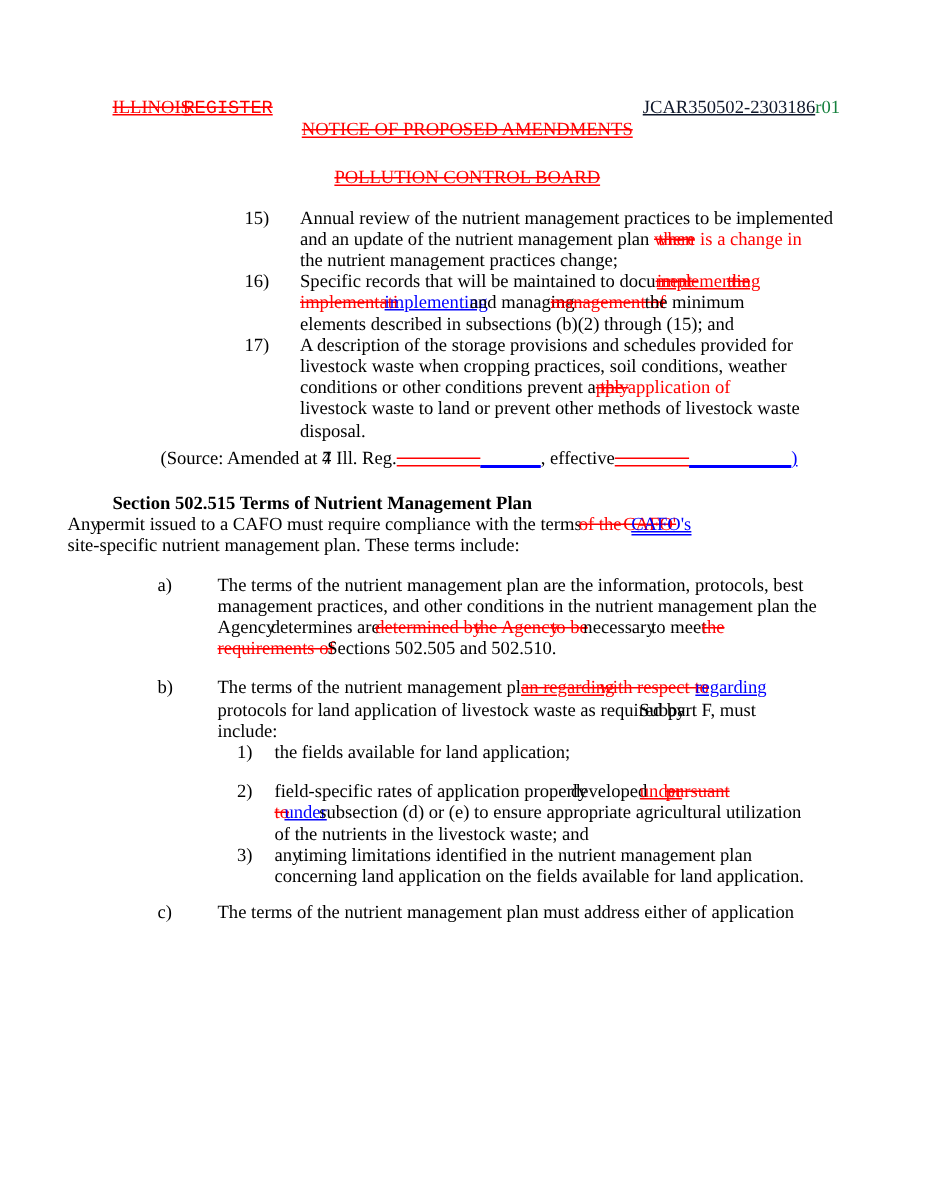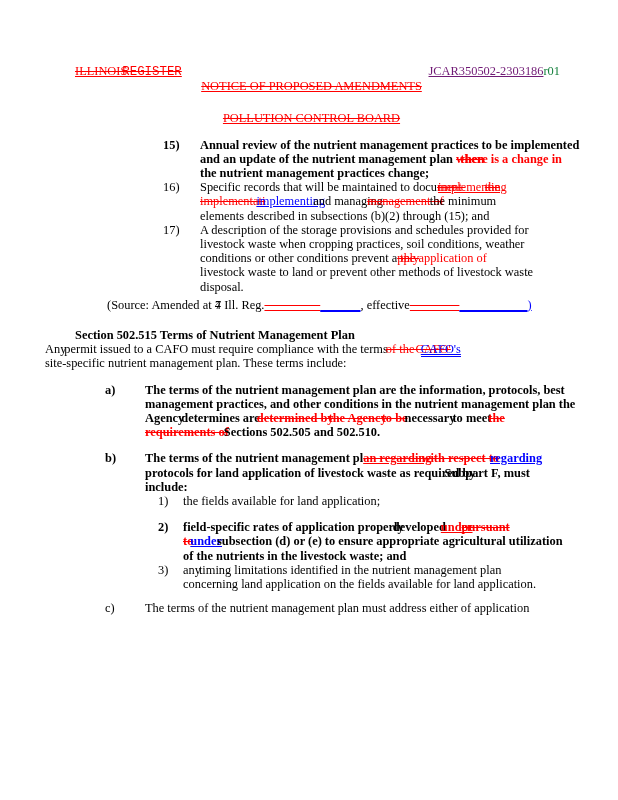--- a/index.html
+++ b/index.html
@@ -12,28 +12,28 @@
   .title{text-align:center;white-space:nowrap;}
   .heading{padding-left:30px;font-weight:bold;white-space:nowrap;}
   .src{padding-left:62px;white-space:nowrap;}
   .intro{white-space:nowrap;}
   .item{display:flex;}
   .lbl{flex:none;}
   .body{white-space:nowrap;flex:1;min-width:0;}
   .sec15{padding-left:118px;}  .sec15 .lbl{width:37px;}
   .ind1{padding-left:60px;}    .ind1 .lbl{width:40px;}
   .ind2{padding-left:113px;}   .ind2 .lbl{width:25px;}
-  .mt8{margin-top:4px;} .mt10{margin-top:10px;} .mt12{margin-top:12px;font-weight:bold;}
+  .mt8{margin-top:4px;} .mt10{margin-top:10px;} .mt12{margin-top:12px;}
   .mt14{} .mt16{margin-top:16px;} .mt18{margin-top:18px;}
   .run{display:inline;}
   .del{color:#f00;text-decoration:line-through;}
   .del-u{color:#f00;text-decoration:underline line-through;}
   .red{color:#f00;}
   .blue{color:#15803d;}
-  .blue-u{color:#701a75;text-decoration:underline;}
+  .blue-u{color:#0f172a;text-decoration:underline;}
   .ins-red{color:#f00;text-decoration:underline;}
   .ins-blue{color:#00f;text-decoration:underline;}
   .ins-blue2{color:#00f;text-decoration:underline;border-bottom:1px solid #00f;}
   .blank-del{color:#f00;text-decoration:underline line-through;}
   .blank-ins{color:#00f;text-decoration:underline;text-decoration-thickness:2px;}
 </style>
 </head>
 <body>
 
 <div class="page">

